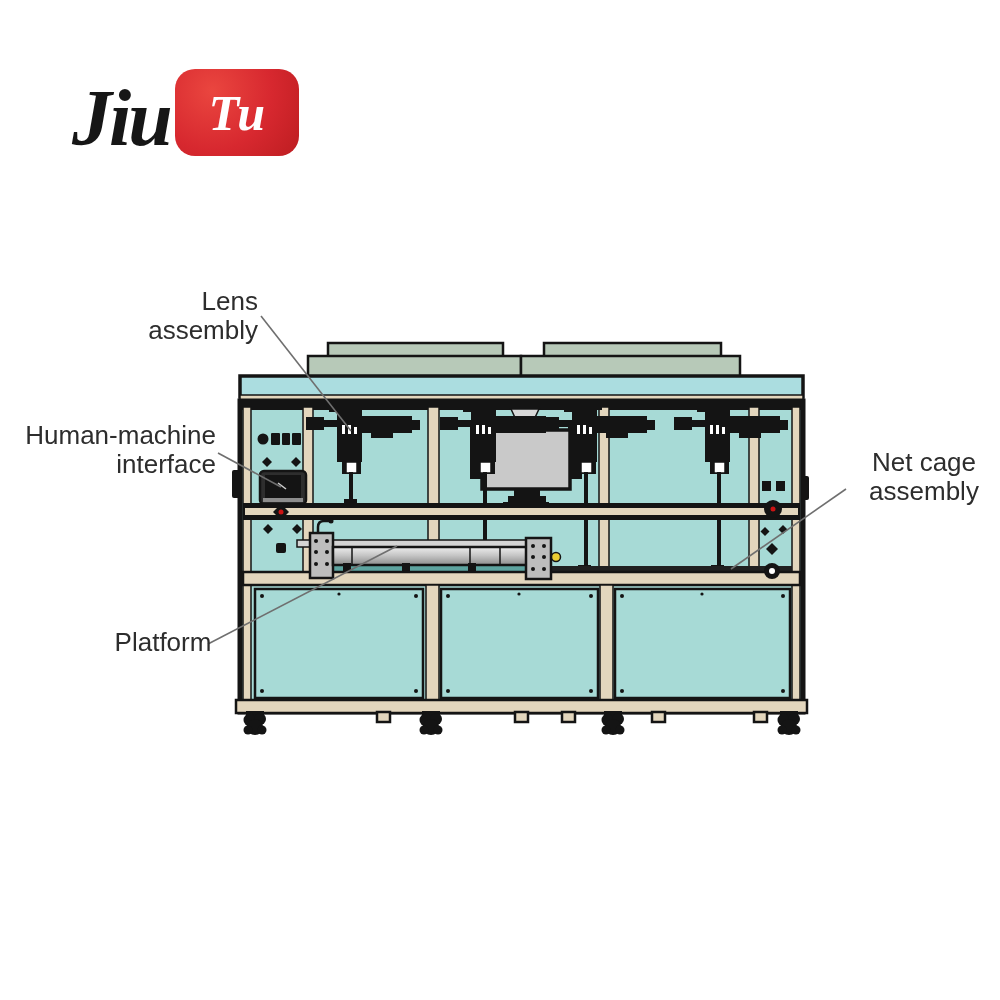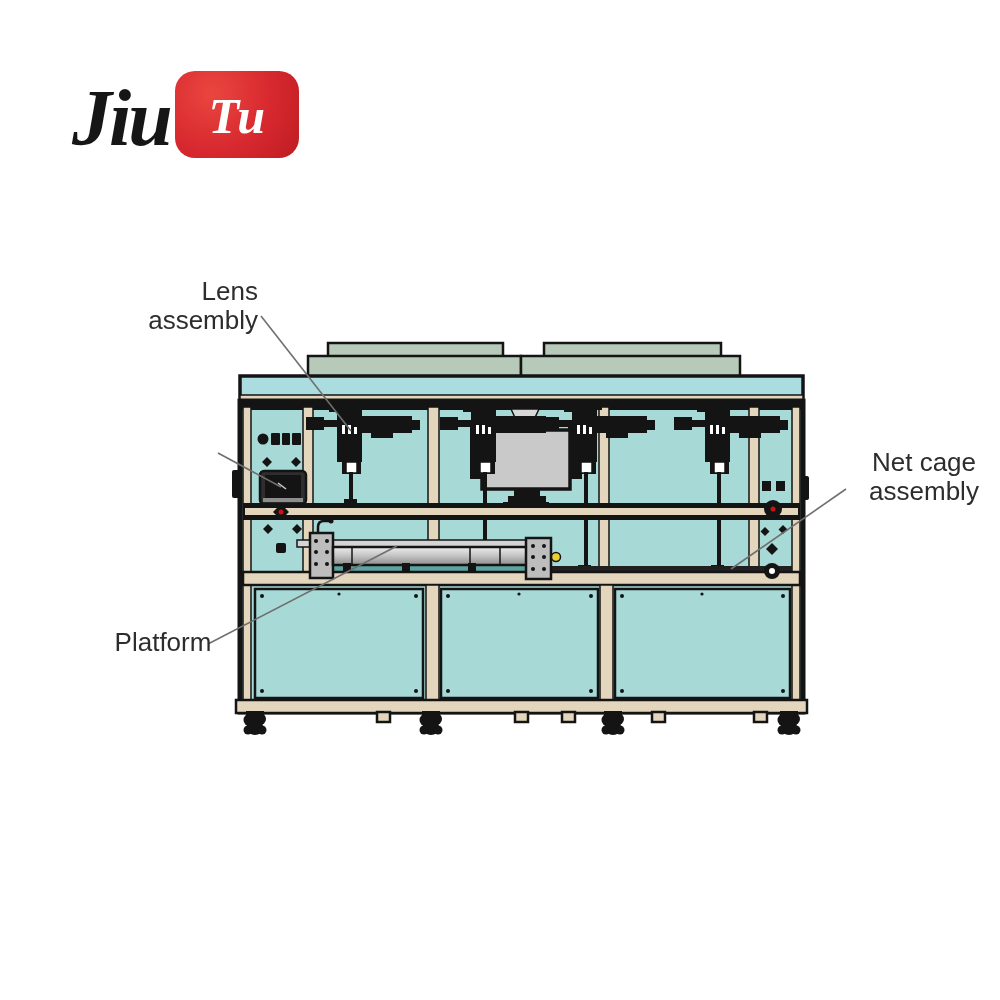--- a/index.html
+++ b/index.html
@@ -1,32 +1,32 @@
 <!DOCTYPE html>
 <html style="--panel-teal: #a7dad6; --band-teal: #abdde0; --lid-sage: #b7c9b8; --frame-beige: #e3d6bd; --outline-black: #141414; --box-gray: #c9c9c9; --platform-gray: #bdbdbd; --accent-yellow: #eace32; --button-red: #cc1414; --leader-gray: #6f6f6f; --logo-red: #d7282f;"><head>
 <meta charset="utf-8">
 <style>
   html,body{margin:0;padding:0;background:#fff;}
   .stage{position:relative;width:1000px;height:1000px;background:#fff;overflow:hidden;
          font-family:"Liberation Sans",sans-serif;}
   svg.scene{position:absolute;left:0;top:0;width:1000px;height:1000px;}
 
   
-  .logo{position:absolute;left:72px;top:54px;display:flex;align-items:flex-end;}
+  .logo{position:absolute;left:72px;top:54px;display:flex;align-items:center;}
   .jiu{font-family:"Liberation Serif",serif;font-style:italic;font-weight:700;
        font-size:80px;line-height:80px;color:#161616;letter-spacing:-3px;padding-top:24px;}
   .tubox{width:124px;height:87px;margin-left:5px;margin-top:12px;border-radius:20px;
          background:radial-gradient(circle at 30% 25%, #ea463f 0%, var(--logo-red,#d7282f) 55%, #bd1d21 100%);
          display:flex;align-items:center;justify-content:center;}
   .tu{font-family:"Liberation Serif",serif;font-style:italic;font-weight:700;
       font-size:50px;color:#ffffff;transform:translateY(1px);}
 
   
   .callout{position:absolute;font-size:26px;line-height:29px;color:#2d2d2d;}
-  .callout.lens{left:116px;top:277px;width:142px;text-align:right;}
+  .callout.lens{left:116px;top:287px;width:142px;text-align:right;}
   .callout.hmi{left:14px;top:421px;width:202px;text-align:right;}
   .callout.net{left:849px;top:448px;width:150px;text-align:center;}
   .callout.plat{left:98px;top:628px;width:130px;text-align:center;}
 
   
   .f-teal{fill:var(--panel-teal);}
   .f-band{fill:var(--band-teal);}
   .f-lid{fill:var(--lid-sage);}
   .f-beige{fill:var(--frame-beige);}
   .f-black{fill:var(--outline-black);}
@@ -308,20 +308,24 @@
       <line class="leader" x1="218" y1="453" x2="281" y2="487"></line>
       <line class="leader" x1="846" y1="489" x2="731" y2="569"></line>
       <line class="leader" x1="208" y1="644" x2="397" y2="546"></line>
     </g>
   </svg>
 
   <div class="callout lens">
     <div>Lens</div>
     <div>assembly</div>
   </div>
+  <div class="callout hmi">
+    <div>Human-machine</div>
+    <div>interface</div>
+  </div>
   <div class="callout net">
     <div>Net cage</div>
     <div>assembly</div>
   </div>
   <div class="callout plat">
     <div>Platform</div>
   </div>
 
   <div class="logo">
     <span class="jiu">Jiu</span>

